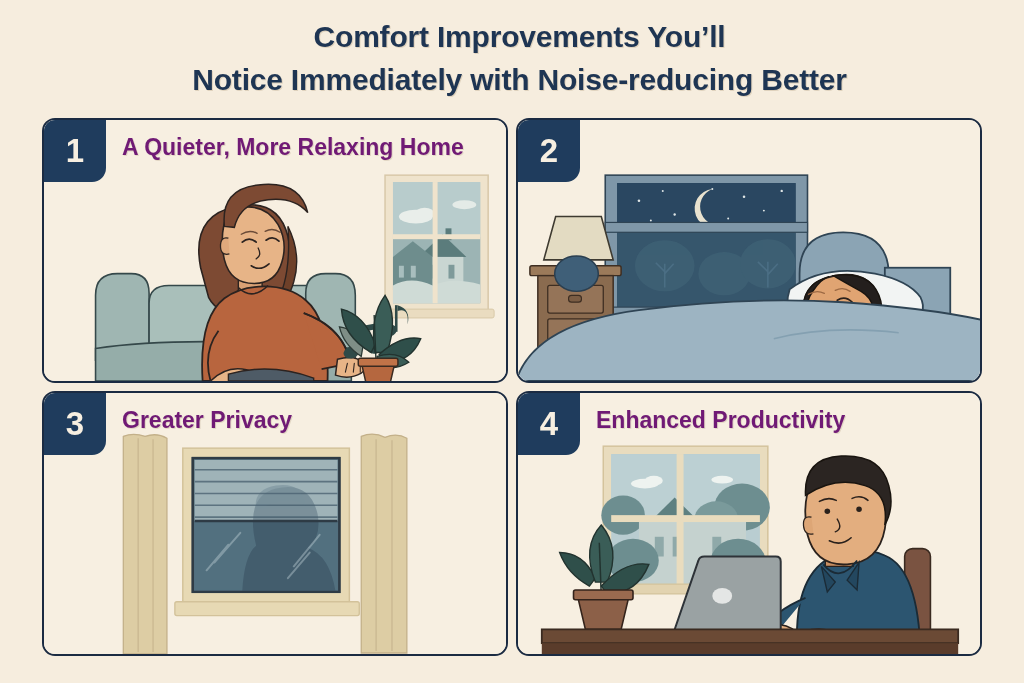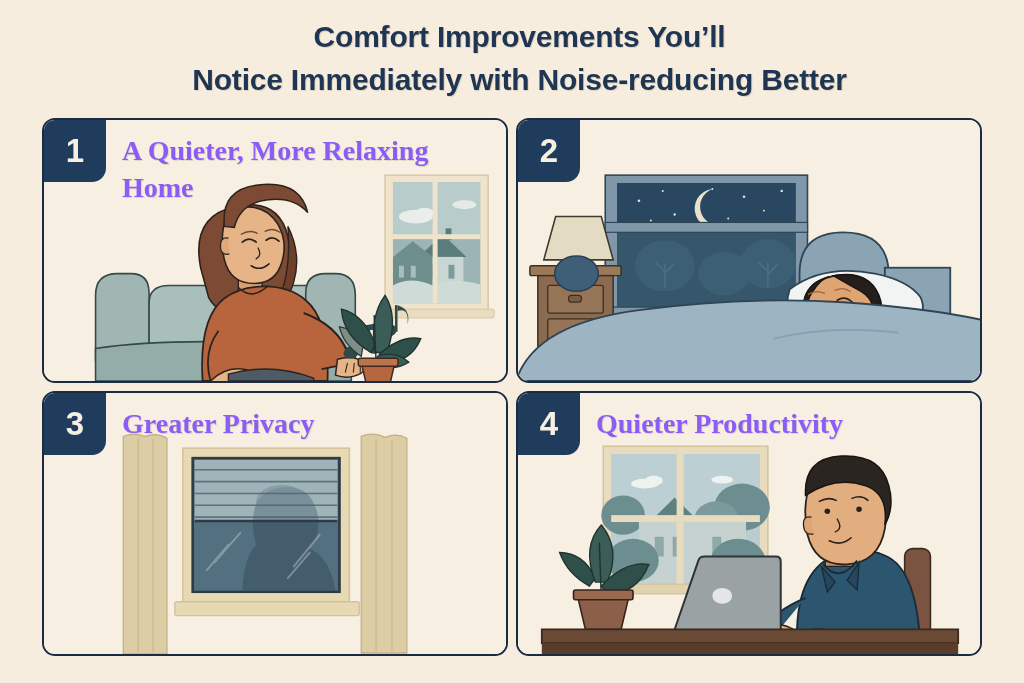--- a/index.html
+++ b/index.html
@@ -78,24 +78,24 @@
     line-height: 1;
     padding-bottom: 2px;
   }
 
   .card-title {
     position: absolute;
     left: 78px;
     top: 12px;
     width: 370px;
     z-index: 20;
-    color: #8b5cf6;
-    font-family: Liberation Serif, serif;
+    color: #701a75;
+    font-family: Liberation Sans, sans-serif;
     font-weight: bold;
-    font-size: 28px;
+    font-size: 23px;
     line-height: 1.33;
     text-shadow: 1px 1px 0 rgba(180,160,130,0.3);
   }
 
   .scene {
     position: absolute;
     left: 0; top: 0;
     width: 100%; height: 100%;
     z-index: 5;
   }
@@ -461,17 +461,17 @@
 
           <g>
             <rect x="24" y="240" width="420" height="14" fill="#6b4a35" stroke="#3a2a20" stroke-width="1.8"></rect>
             <rect x="24" y="254" width="420" height="11" fill="#5a3c2b"></rect>
           </g>
         </svg>
       </div>
       <div class="badge">
         <span>4</span>
       </div>
-      <div class="card-title">Quieter Productivity</div>
+      <div class="card-title">Enhanced Productivity</div>
     </div>
 
   </div>
 </div>
 
 </body></html>

